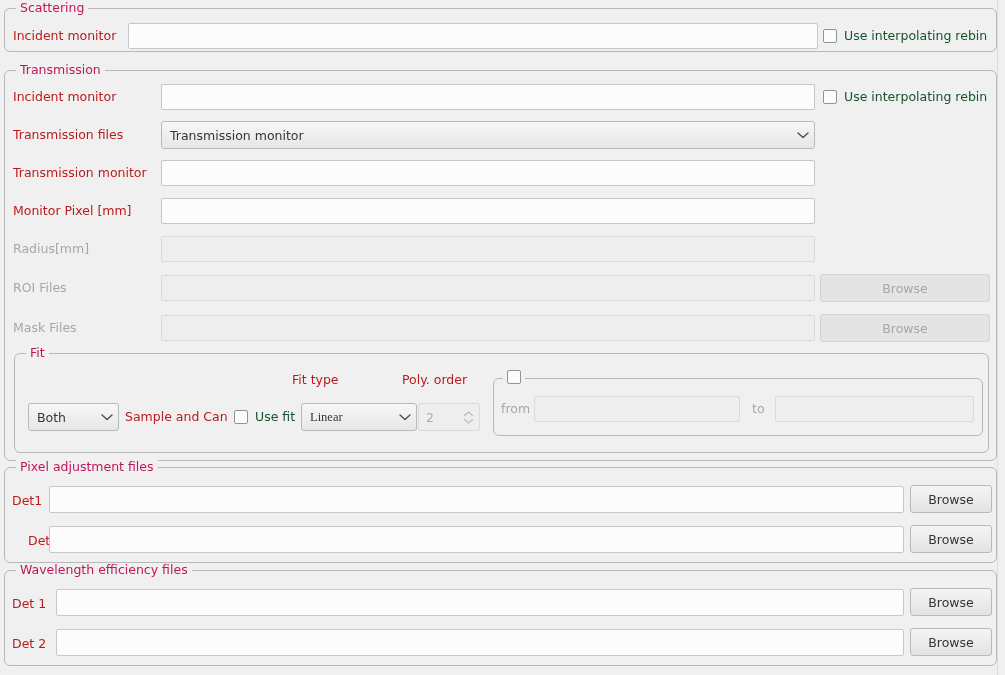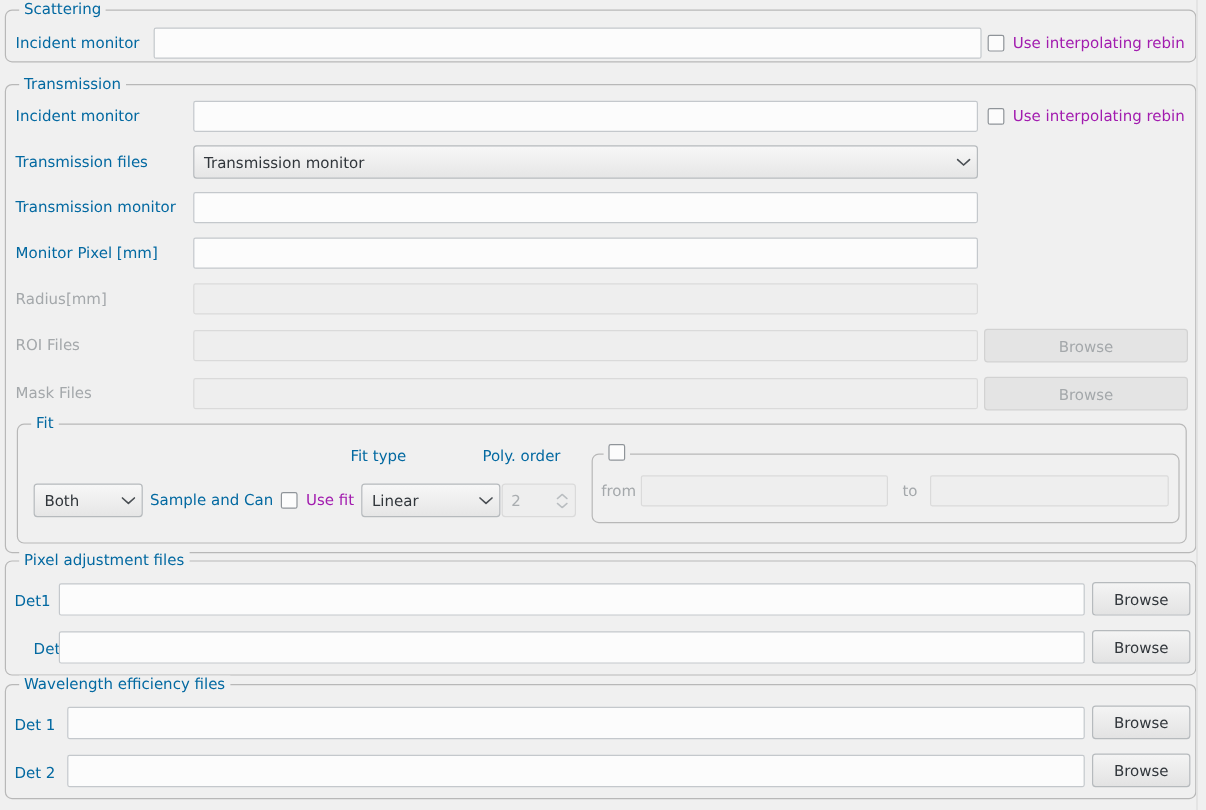--- a/index.html
+++ b/index.html
@@ -28,30 +28,30 @@
     border: 1px solid #b8b8b8;
     border-radius: 6px;
     background: transparent;
   }
   .group > .gtitle {
     position: absolute;
     top: -8px; left: 11px;
     padding: 0 4px;
     background: #f0f0f0;
     font-size: 12.5px;
-    color: #0369a1;
+    color: #be185d;
     line-height: 14px;
     white-space: nowrap;
   }
 
   
   .lbl {
     position: absolute;
     font-size: 12.5px;
-    color: #0369a1;
+    color: #b91c1c;
     line-height: 16px;
     white-space: nowrap;
   }
   .lbl.dim { color: #a4a8ab; }
 
   
   .ledit {
     position: absolute;
     background: #fcfcfc;
     border: 1px solid #c4c8cc;
@@ -120,21 +120,21 @@
     display: flex; align-items: center; gap: 7px;
     white-space: nowrap;
   }
   .cbox .box {
     width: 14px; height: 14px;
     border: 1px solid #8f9499;
     border-radius: 2px;
     background: #fcfcfc;
     flex: none;
   }
-  .cbox .ctxt { font-size: 12.5px; color: #a21caf; line-height: 16px; }
+  .cbox .ctxt { font-size: 12.5px; color: #14532d; line-height: 16px; }
 
   
   .btn {
     position: absolute;
     height: 28px;
     background: linear-gradient(#f4f4f4, #e3e3e3);
     border: 1px solid #b6babd;
     border-radius: 3px;
     display: flex; align-items: center; justify-content: center;
     font-size: 12.5px; color: #31363b;
@@ -234,21 +234,21 @@
         </span>
       </div>
 
       <span class="lbl" style="left:110px; top:55px;">Sample and Can</span>
 
       <div class="cbox" style="left:219px; top:55px;text-align:right;">
         <span class="box"></span>
         <span class="ctxt">Use fit</span>
       </div>
 
-      <div class="combo" style="left:286px; top:49px; width:116px;">
+      <div class="combo" style="left:286px; top:49px; width:116px;font-family:Liberation Serif, serif;">
         <span class="ctext">Linear</span>
         <span class="carrow">
           <svg width="12" height="8" viewBox="0 0 12 8">
               <path d="M1 2 L6 6.5 L11 2" fill="none" stroke="#4a4f54" stroke-width="1.4" stroke-linecap="round" stroke-linejoin="round"></path>
             </svg>
         </span>
       </div>
 
       <div class="spin" style="left:403px; top:49px; width:62px;">
         <span class="stext">2</span>

